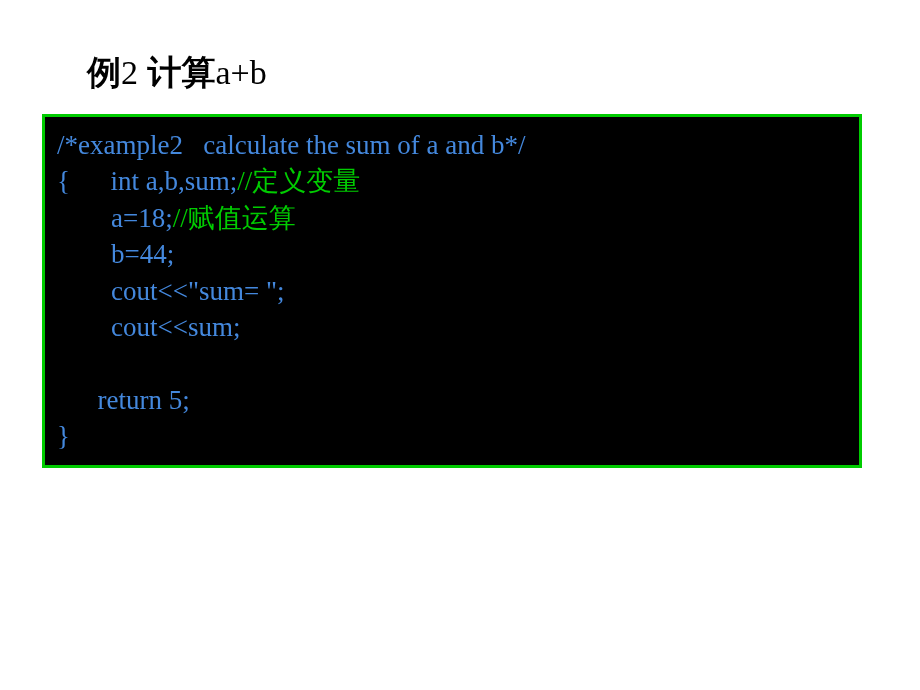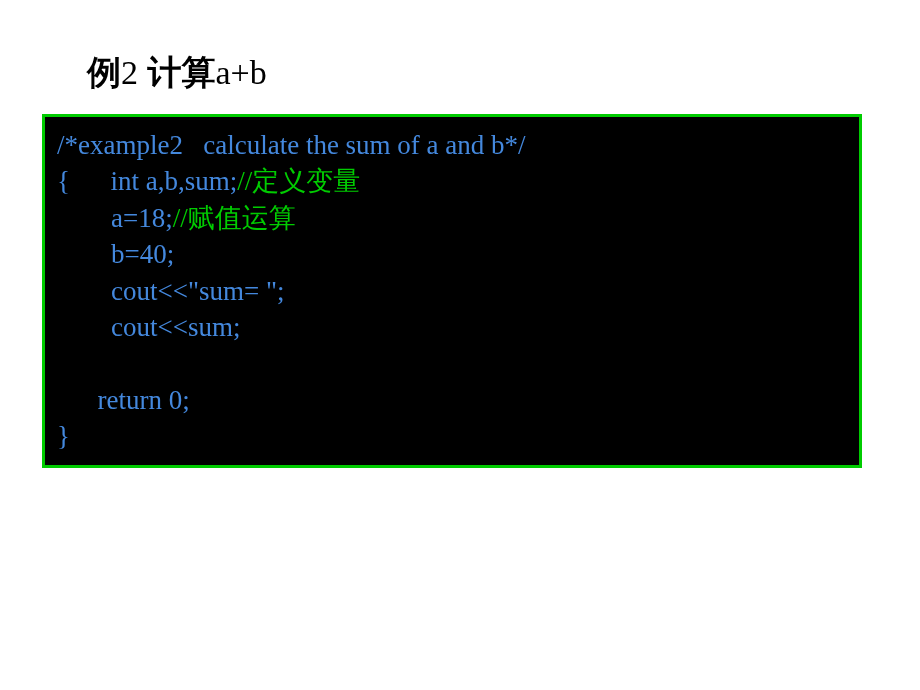--- a/index.html
+++ b/index.html
@@ -62,20 +62,20 @@
 
 <div class="slide">
   <div class="title">
     <span>例</span><span class="num">2</span><span> 计算</span><span class="expr">a+b</span>
   </div>
 
   <div class="code-box">
     <div class="code-line blue">/*example2   calculate the sum of a and b*/</div>
     <div class="code-line"><span class="blue">{      int a,b,sum;</span><span class="green">//定义变量</span></div>
     <div class="code-line"><span class="blue">        a=18;</span><span class="green">//赋值运算</span></div>
-    <div class="code-line blue">        b=40;</div>
+    <div class="code-line blue">        b=44;</div>
     <div class="code-line blue">        cout&lt;&lt;"sum= ";</div>
     <div class="code-line blue">        cout&lt;&lt;sum;</div>
     <div class="blank-line"></div>
-    <div class="code-line blue">      return 0;</div>
+    <div class="code-line blue">      return 5;</div>
     <div class="code-line blue">}</div>
   </div>
 </div>
 
 </body></html>

